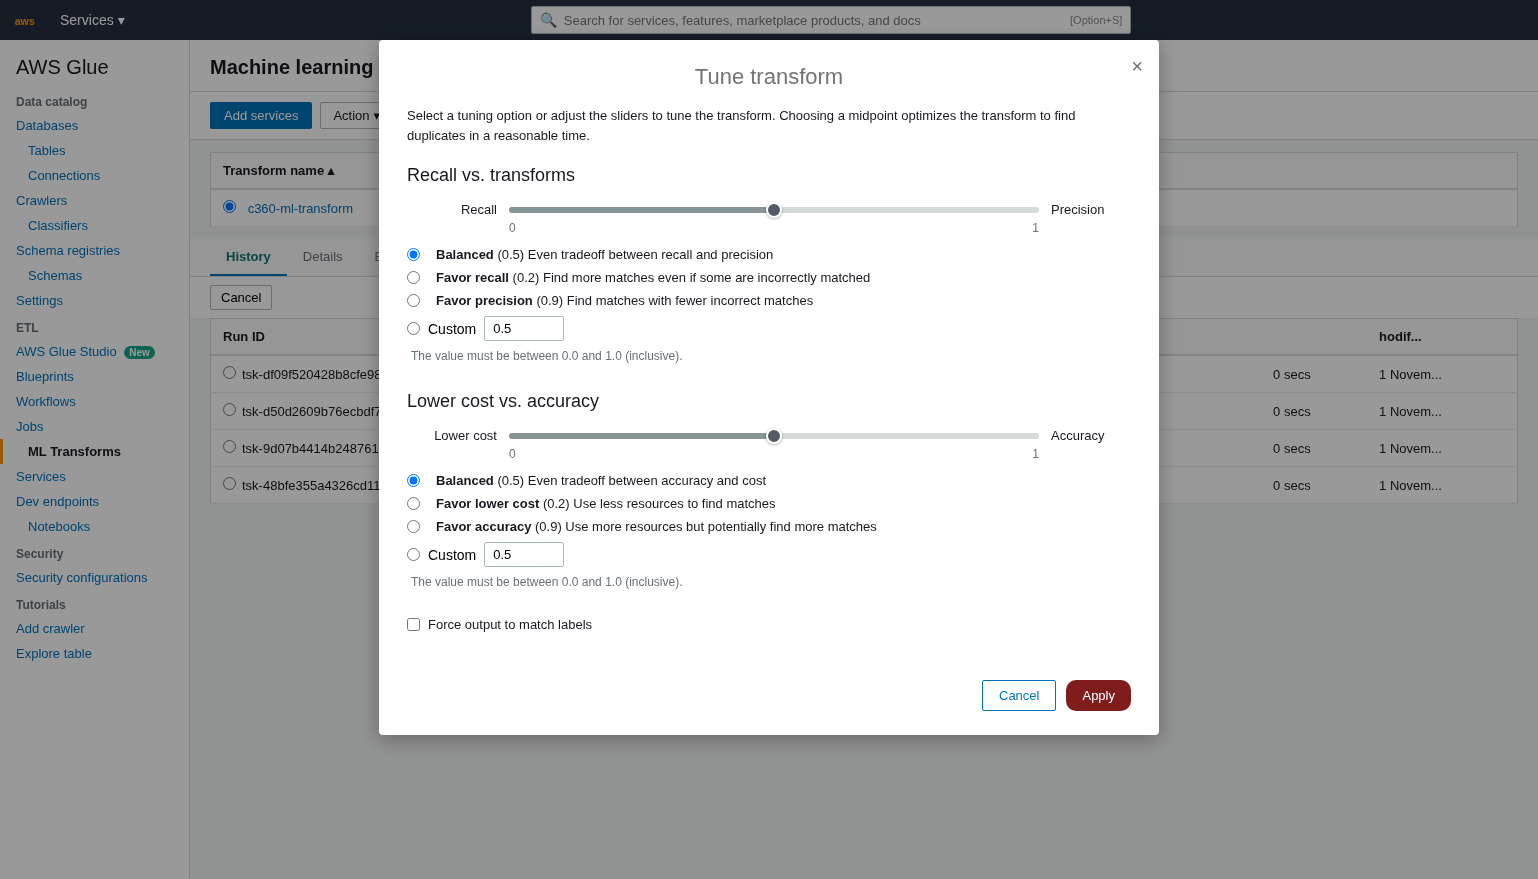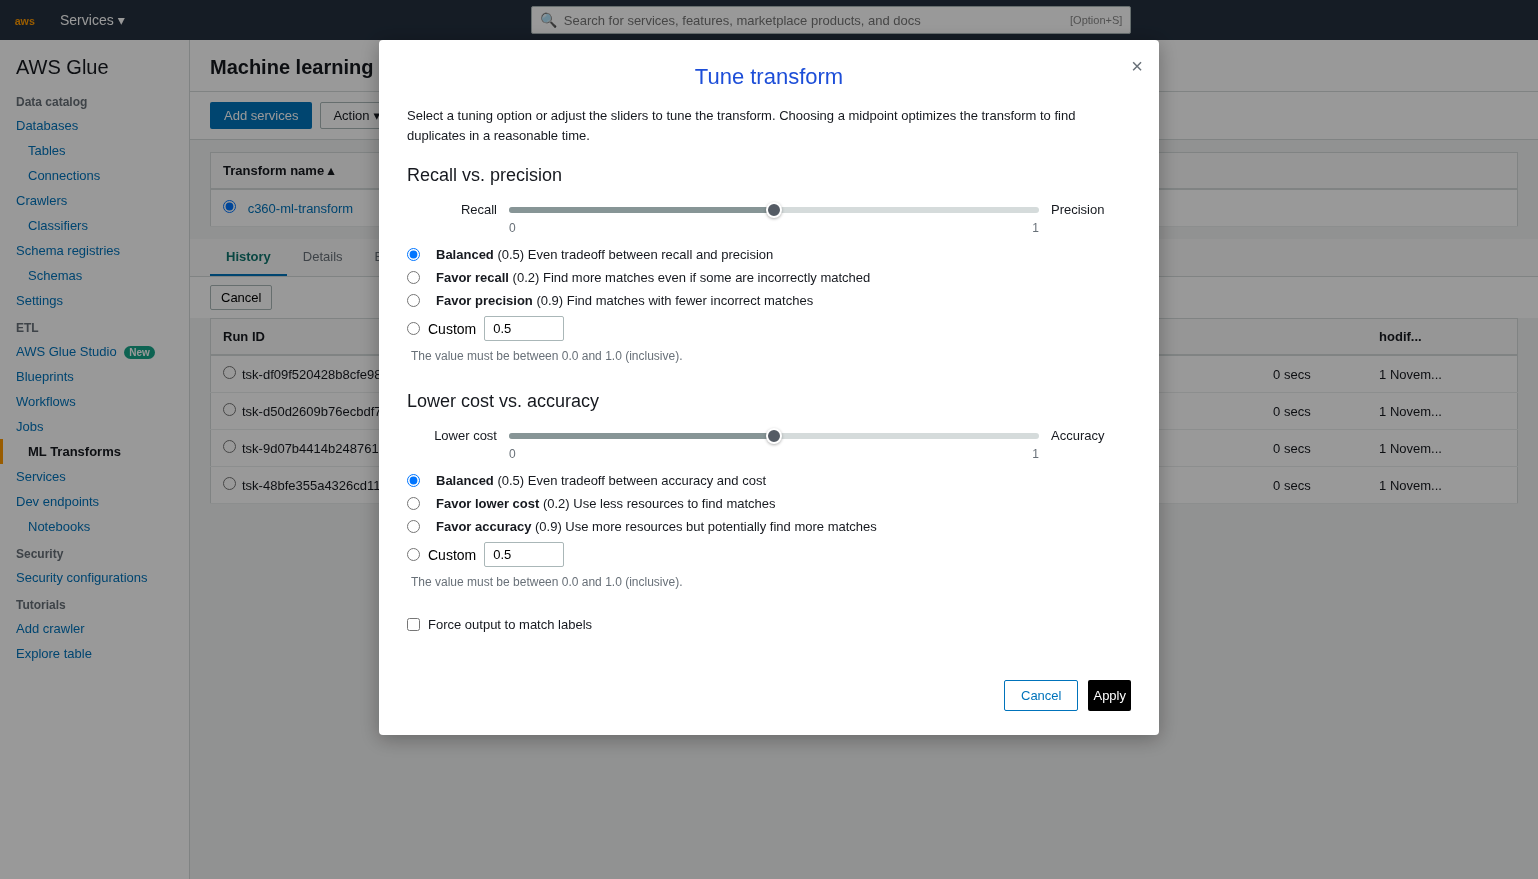--- a/index.html
+++ b/index.html
@@ -261,21 +261,21 @@
     .modal-header {
       display: flex;
       align-items: center;
       justify-content: center;
       padding: 24px 24px 0;
       position: relative;
     }
     .modal-title {
       font-size: 22px;
       font-weight: 400;
-      color: #1d4ed8;
+      color: #737373;
     }
     .modal-close {
       position: absolute;
       right: 16px;
       top: 16px;
       cursor: pointer;
       font-size: 20px;
       color: #687078;
       background: none;
       border: none;
@@ -401,25 +401,25 @@
     .btn-cancel-modal {
       background: #fff;
       border: 1px solid #0073bb;
       color: #0073bb;
       padding: 7px 16px;
       border-radius: 2px;
       cursor: pointer;
       font-size: 13px;
     }
     .btn-apply {
-      background: #000000;
+      background: #7f1d1d;
       color: #fff;
       border: none;
-      padding: 7px 5px;
-      border-radius: 2px;
+      padding: 7px 16px;
+      border-radius: 10px;
       cursor: pointer;
       font-size: 13px;
     }
 
     
     .badge-new {
       background: #17a589;
       color: #fff;
       font-size: 10px;
       font-weight: 700;
@@ -589,21 +589,21 @@
 
     <div class="modal-header">
       <h2 class="modal-title">Tune transform</h2>
       <button class="modal-close">×</button>
     </div>
 
     <div class="modal-body">
       <p class="modal-description">Select a tuning option or adjust the sliders to tune the transform. Choosing a midpoint optimizes the transform to find duplicates in a reasonable time.</p>
 
       <div class="tune-section">
-        <div class="tune-section-title">Recall vs. precision</div>
+        <div class="tune-section-title">Recall vs. transforms</div>
 
         <div class="slider-row">
           <div class="slider-label-left">Recall</div>
           <div class="slider-wrapper">
             <div class="slider-track">
               <div class="slider-fill" style="width:50%"></div>
               <div class="slider-thumb" style="left: calc(50% - 8px)"></div>
             </div>
           </div>
           <div class="slider-label-right">Precision</div>

